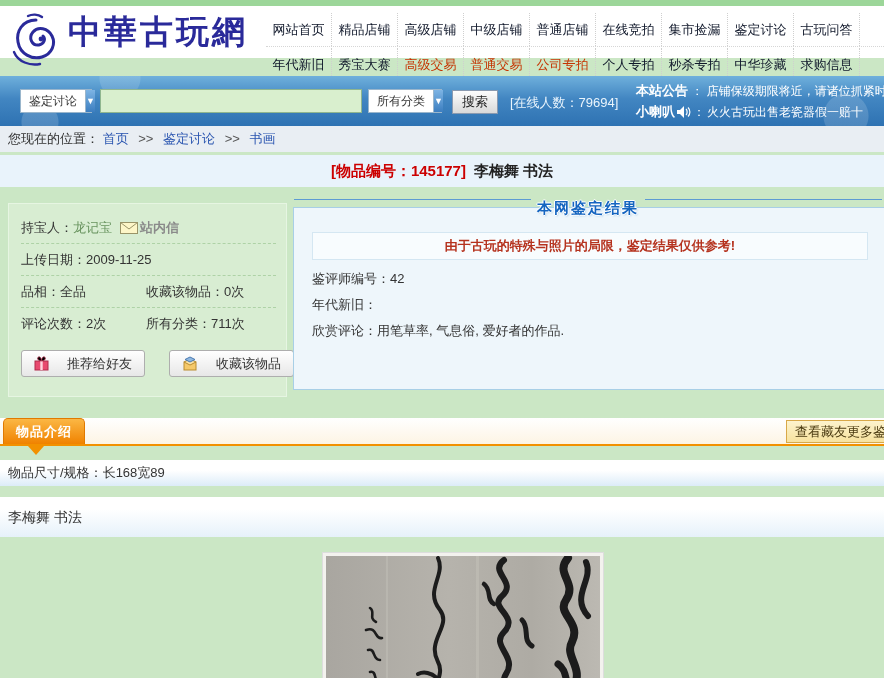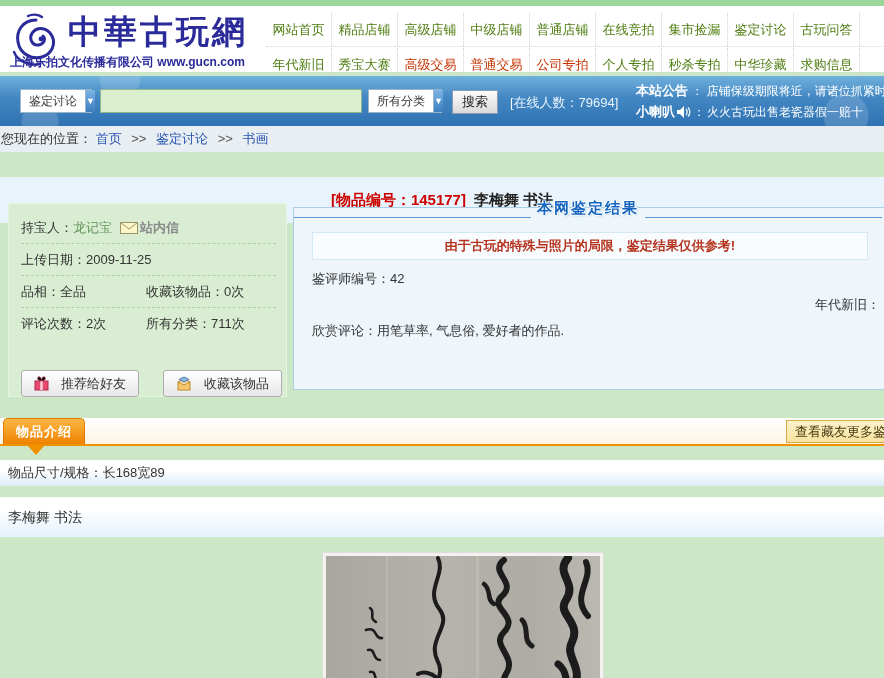--- a/index.html
+++ b/index.html
@@ -3,33 +3,33 @@
 <meta charset="utf-8">
 <style>
   * { margin:0; padding:0; box-sizing:border-box; }
   html,body { width:884px; height:678px; overflow:hidden; }
   body { font-family:"Liberation Sans","DejaVu Sans",sans-serif; font-size:13px; color:#333;
          background:#cbe7c5; position:relative; }
   .abs { position:absolute; }
 
   
   .top-strip { left:0; top:0; width:884px; height:6px; background:#9cd699; }
-  .header { left:0; top:6px; width:884px; height:66px; background:#ffffff; }
+  .header { left:0; top:6px; width:884px; height:52px; background:#ffffff; }
   .logo-wrap { left:6px; top:4px; width:258px; height:62px; cursor:pointer; }
   .dragon { position:absolute; left:2px; top:2px; }
   .logo-title { position:absolute; left:62px; top:0px; font-family:"DejaVu Serif","Liberation Serif",serif;
                 font-size:33px; font-weight:bold; color:#2a2a9a; letter-spacing:3px; white-space:nowrap; }
   .logo-sub { position:absolute; left:4px; top:44px; font-size:12px; font-weight:bold; color:#2a2a9a; white-space:nowrap; }
 
   .nav { left:266px; top:6px; width:618px; height:70px; }
   .nav-row { position:absolute; left:0; width:660px; height:34px; display:flex; }
   .nav-row.r1 { top:1px; border-bottom:1px dotted #d6d6d6; }
   .nav-row.r2 { top:36px; }
   .nav-cell { width:66px; height:100%; display:flex; align-items:center; justify-content:center;
-              border-right:1px dotted #cfcfcf; font-size:13px; color:#4d7c0f; cursor:pointer; white-space:nowrap; }
+              border-right:1px dotted #cfcfcf; font-size:13px; color:#0f172a; cursor:pointer; white-space:nowrap; }
   .nav-cell.red { color:#c53300; }
 
   
   .blueband { left:0; top:76px; width:884px; height:50px;
       background:
         radial-gradient(circle 26px at 40px 46px, rgba(255,255,255,.16) 0 18px, transparent 19px),
         radial-gradient(circle 30px at 120px 2px, rgba(255,255,255,.13) 0 20px, transparent 21px),
         radial-gradient(circle 34px at 846px 40px, rgba(255,255,255,.15) 0 22px, transparent 23px),
         linear-gradient(180deg,#6fb0dc 0%,#4286c2 45%,#2e72b2 100%); }
   .sel { position:absolute; top:13px; height:24px; display:flex; background:#fff;
@@ -46,47 +46,47 @@
                 font-size:13px; color:#222; cursor:pointer; }
   .online { position:absolute; left:510px; top:18px; color:#e9f4fc; font-size:13px; white-space:nowrap; }
   .notice-line { position:absolute; left:636px; top:6px; color:#fff; white-space:nowrap; font-size:12px; }
   .notice-line b { font-size:13px; }
   .horn-line { position:absolute; left:636px; top:27px; color:#fff; white-space:nowrap; font-size:12px;
                display:flex; align-items:center; gap:2px; }
   .horn-line b { font-size:13px; }
 
   
   .crumb { left:0; top:126px; width:884px; height:26px; background:#e9eef3; line-height:26px;
-           padding-left:1px; font-size:13px; color:#333; white-space:nowrap; }
+           padding-left:8px; font-size:13px; color:#333; white-space:nowrap; }
   .crumb a { color:#2a55b0; text-decoration:none; cursor:pointer; }
   .crumb .sep { color:#555; margin:0 6px; }
 
   
-  .title-band { left:0; top:177px; width:884px; height:46px; background:#e9f3fb;
+  .title-band { left:0; top:155px; width:884px; height:32px; background:#e9f3fb;
                 display:flex; align-items:center; justify-content:center; gap:8px;
                 font-size:15px; font-weight:bold; }
   .title-code { color:#cc0000; }
   .title-name { color:#222; }
 
   
   .info-panel { left:8px; top:203px; width:279px; height:194px; background:#d8edd2; border:1px solid #e6f5e2; }
   .info-row { position:absolute; left:12px; right:10px; height:32px; line-height:32px;
               border-bottom:1px dashed #aed2a6; font-size:13px; white-space:nowrap; }
   .info-row .half { display:inline-block; width:49%; }
   .owner-link { color:#69945f; cursor:pointer; }
   .mail-link { color:#8a8a8a; cursor:pointer;font-weight:bold; }
   .env-icon { display:inline-block; vertical-align:-2px; margin:0 2px 0 8px; cursor:pointer; }
   .btn-row { position:absolute; left:12px; top:146px; display:flex; gap:24px; }
-  .gbtn { height:27px; padding:0 12px; display:flex; align-items:center; gap:12px;
+  .gbtn { height:27px; padding:0 12px; display:flex; align-items:center; gap:18px;
           background:linear-gradient(180deg,#ffffff,#e7e7e7); border:1px solid #aeaeae;
-          border-radius:3px; font-size:13px; color:#333; cursor:pointer; white-space:nowrap;margin-top:20px; }
+          border-radius:3px; font-size:13px; color:#333; cursor:pointer; white-space:nowrap; }
 
   
   .appr-panel { left:293px; top:207px; width:600px; height:183px; background:#eef6fb; border:1px solid #a8cfe6; }
-  .appr-head { position:absolute; left:0; right:10px; top:-9px; display:flex; align-items:flex-end; }
+  .appr-head { position:absolute; left:0; right:10px; top:-9px; display:flex; align-items:flex-start; }
   .appr-head .line { flex:1; height:1px; background:#5d9bd3; }
   .appr-title { padding:0 6px; font-size:15px; font-weight:bold; color:#1565c0; letter-spacing:2px;
                 text-shadow:-1px 0 #fff,1px 0 #fff,0 -1px #fff,0 1px #fff,1px 1px 2px #9cc4e4;
                 background:transparent; }
   .warn-box { position:absolute; left:18px; right:24px; top:24px; height:28px; line-height:26px;
               background:#f8fcfe; border:1px solid #d5e7f2; text-align:center;
               color:#b5321e; font-size:13px; font-weight:bold; }
   .appr-row { position:absolute; left:18px; right:12px; font-size:13px; color:#333; white-space:nowrap; }
 
   
@@ -123,21 +123,20 @@
   <div class="abs logo-wrap">
     <svg class="dragon" width="56" height="56" viewBox="0 0 56 56">
       <g fill="none" stroke="#2a2a9a" stroke-width="3" stroke-linecap="round">
         <path d="M28 8 C 14 8, 8 20, 10 30 C 12 42, 24 48, 34 45 C 44 42, 48 32, 44 24 C 40 16, 30 14, 25 20 C 20 26, 24 34, 31 33 C 36 32, 38 27, 35 24"></path>
         <path d="M20 4 C 24 2, 30 2, 34 5" stroke-width="2.4"></path>
         <path d="M6 40 C 10 50, 22 54, 32 52" stroke-width="2.4"></path>
       </g>
       <circle cx="33" cy="27" r="2.4" fill="#2a2a9a"></circle>
     </svg>
     <div class="logo-title">中華古玩網</div>
-    <div class="logo-sub">上海乐拍文化传播有限公司 www.gucn.com</div>
   </div>
 
   <div class="abs nav">
     <div class="nav-row r1">
       <div class="nav-cell">网站首页</div>
       <div class="nav-cell">精品店铺</div>
       <div class="nav-cell">高级店铺</div>
       <div class="nav-cell">中级店铺</div>
       <div class="nav-cell">普通店铺</div>
       <div class="nav-cell">在线竞拍</div>
@@ -242,21 +241,21 @@
 <div class="abs appr-panel">
   <div class="appr-head">
     <div class="line"></div>
     <div class="appr-title">本网鉴定结果</div>
     <div class="line"></div>
   </div>
   <div class="warn-box">由于古玩的特殊与照片的局限，鉴定结果仅供参考!</div>
   <div class="appr-row" style="top:62px;">
     <span>鉴评师编号：</span><span>42</span>
   </div>
-  <div class="appr-row" style="top:88px;text-align:right;">
+  <div class="appr-row" style="top:88px;">
     <span>年代新旧：</span><span></span>
   </div>
   <div class="appr-row" style="top:114px;">
     <span>欣赏评论：</span><span>用笔草率, 气息俗, 爱好者的作品.</span>
   </div>
 </div>
 
 <div class="abs tabbar">
   <div class="tab">物品介绍</div>
 </div>

